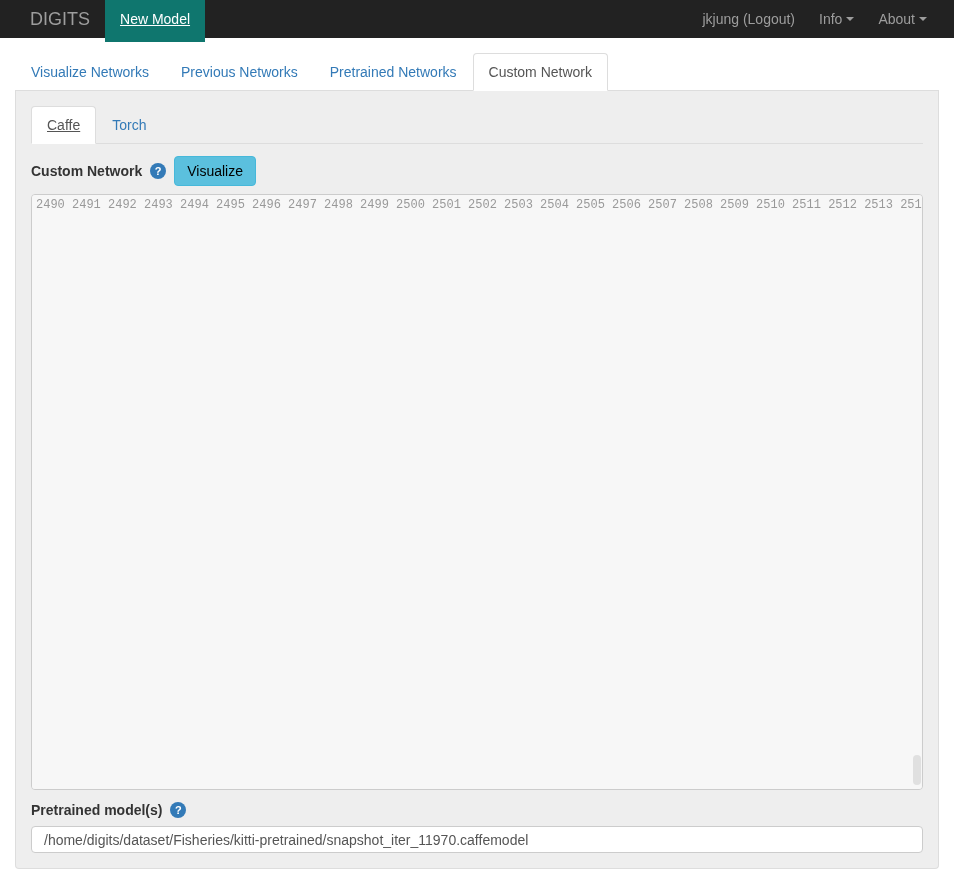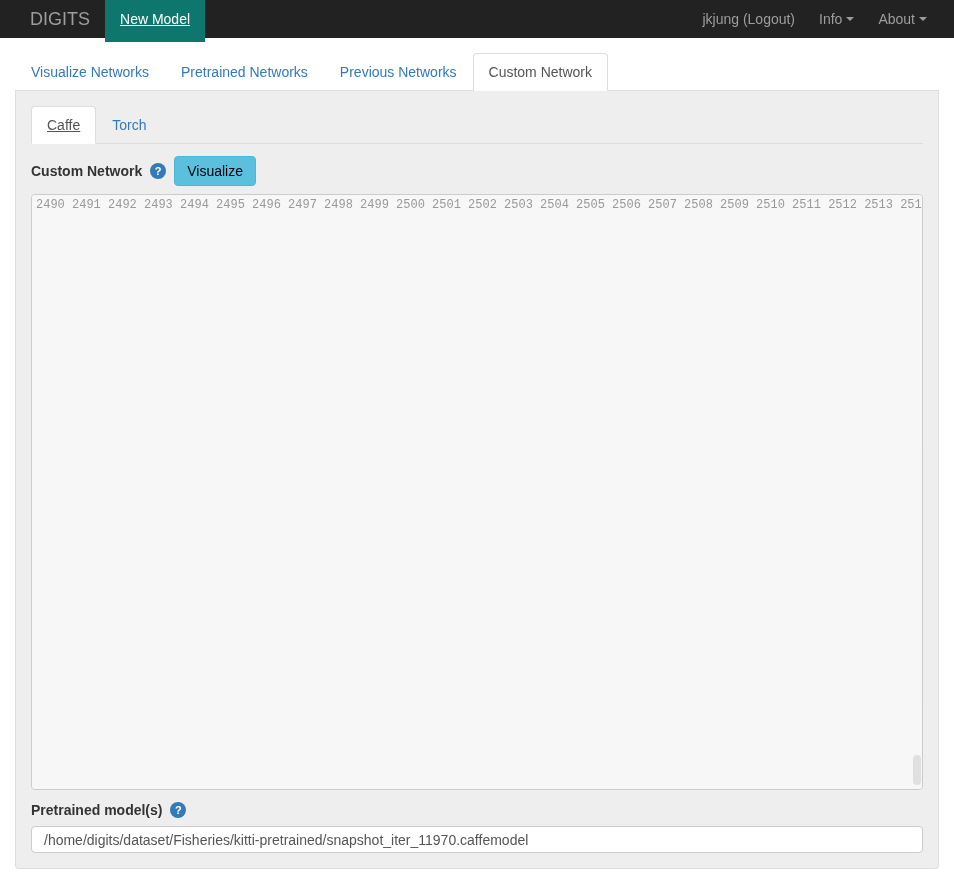--- a/index.html
+++ b/index.html
@@ -48,24 +48,24 @@
       </span>
   </div>
 </div>
 
 <div class="container">
   <ul class="nav-tabs" id="main-tabs">
       <li>
         <a>Visualize Networks</a>
       </li>
       <li>
-        <a>Pretrained Networks</a>
+        <a>Previous Networks</a>
       </li>
       <li>
-        <a>Previous Networks</a>
+        <a>Pretrained Networks</a>
       </li>
       <li class="active">
         <a>Custom Network</a>
       </li>
     </ul>
 
   <div class="tab-content">
     <ul class="inner-tabs" id="framework-tabs">
         <li class="active">
           <a>Caffe</a>

